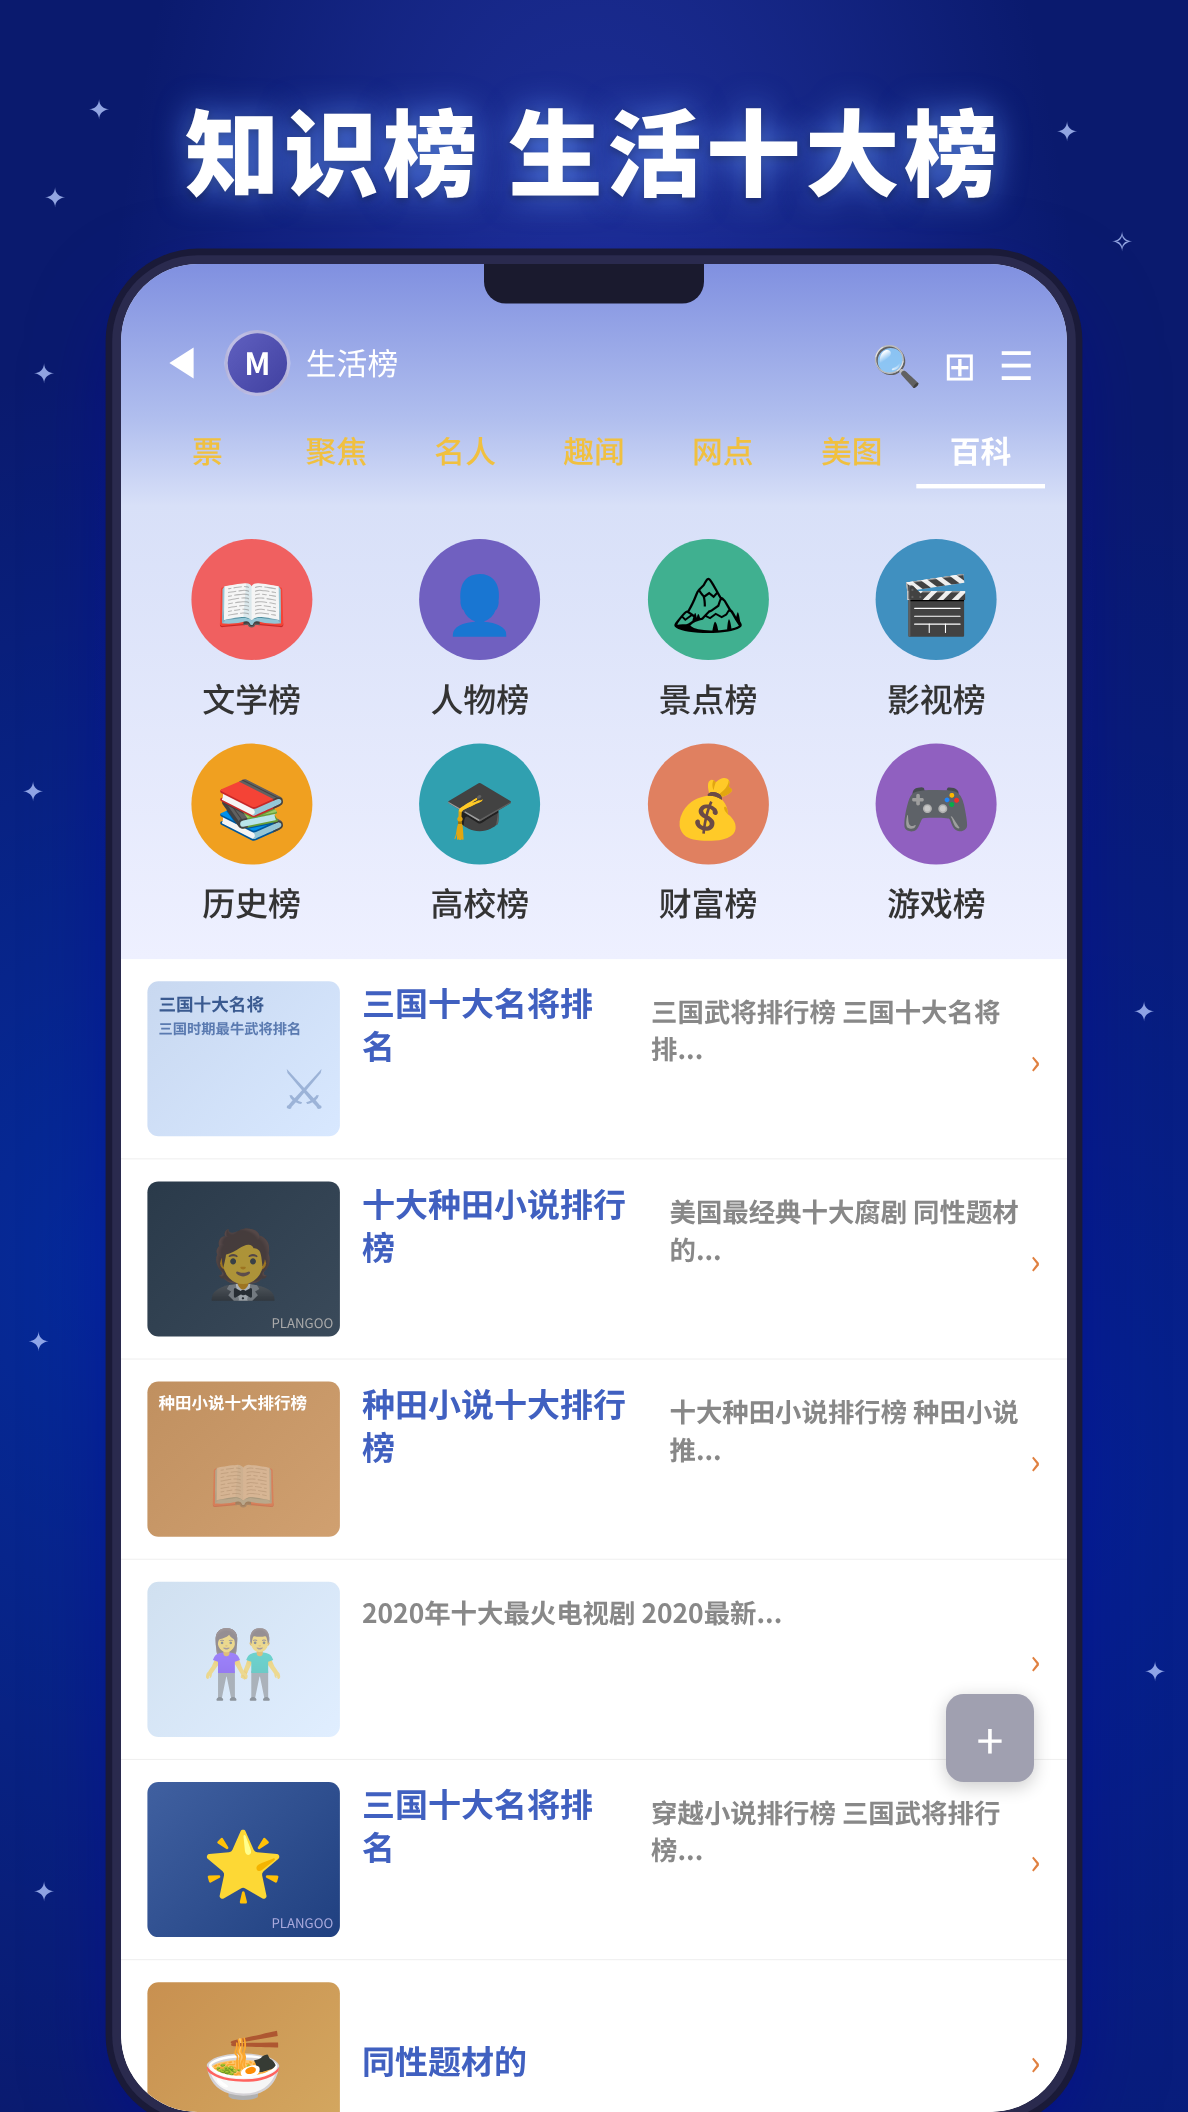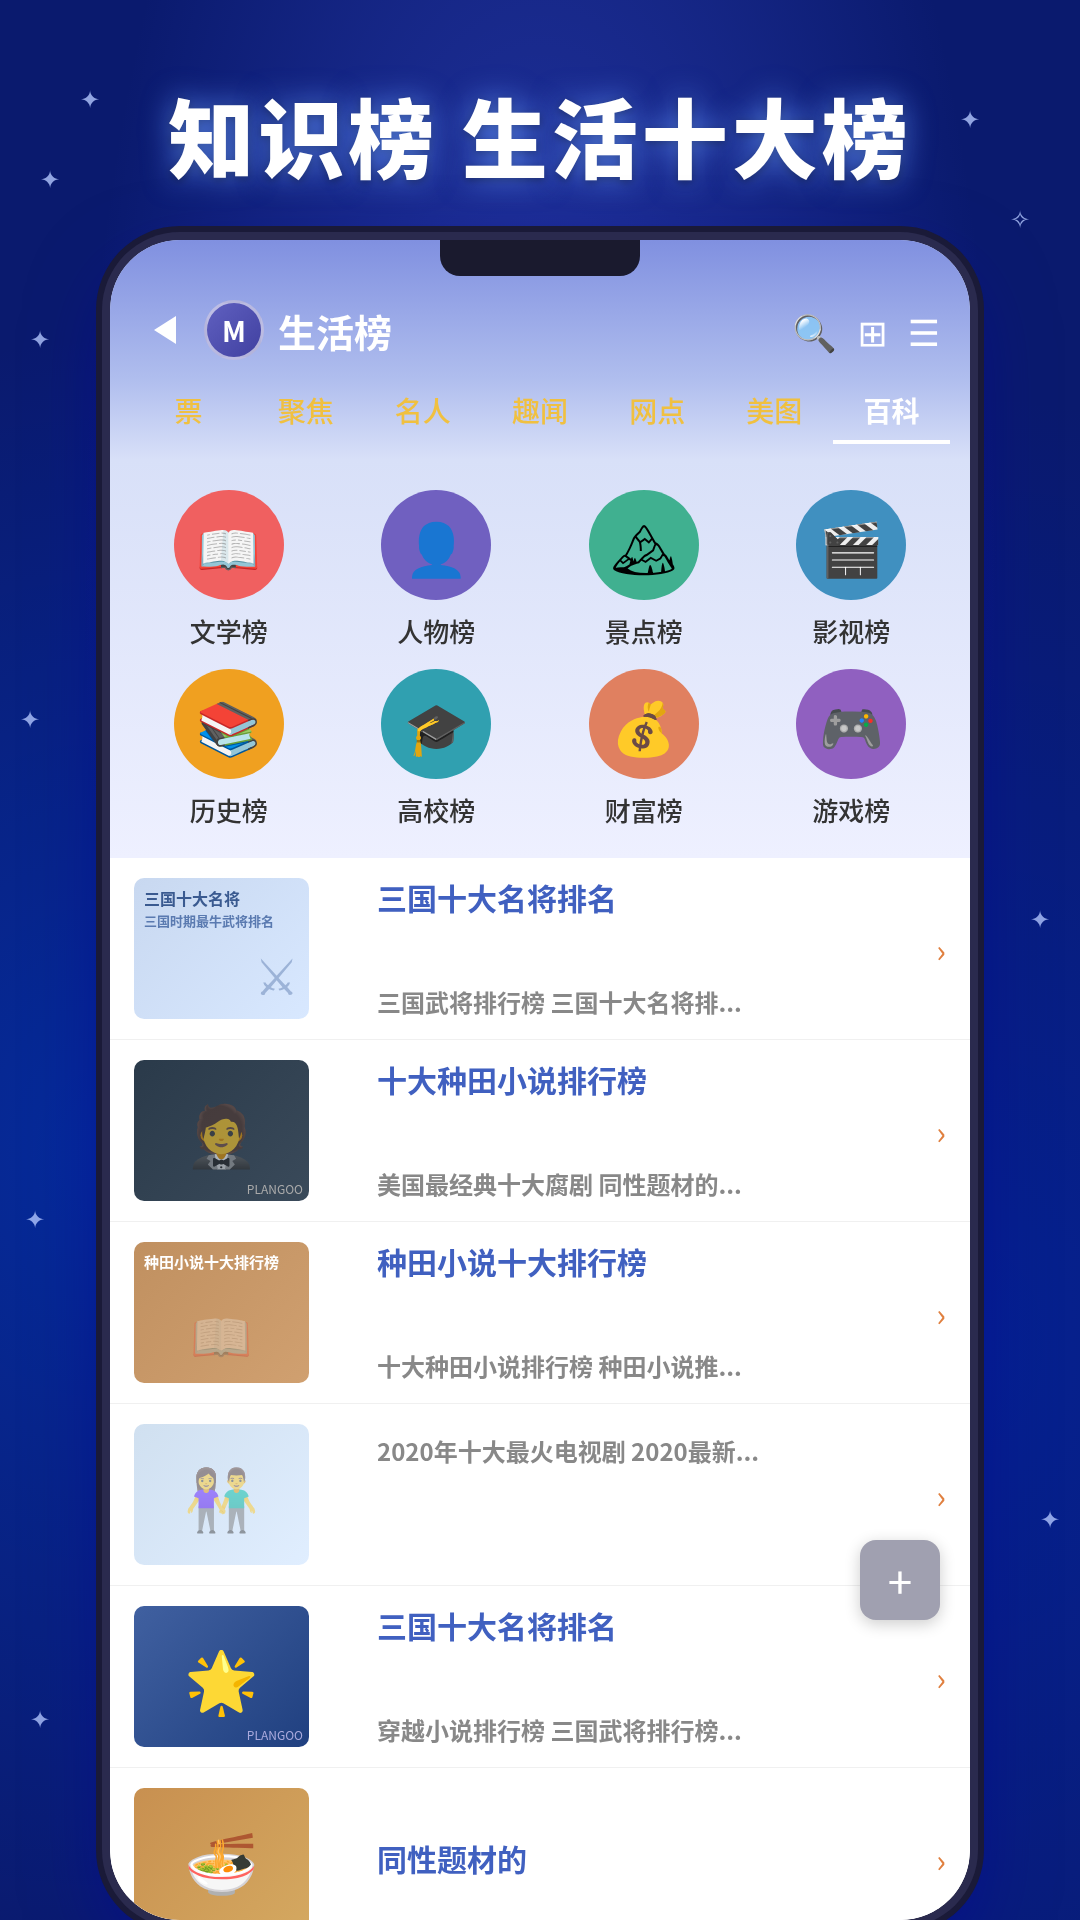--- a/index.html
+++ b/index.html
@@ -122,22 +122,22 @@
       display: flex;
       align-items: center;
       justify-content: center;
       margin: 0 14px;
       color: #fff;
       font-size: 28px;
       font-weight: bold;
       border: 3px solid rgba(255,255,255,0.6);
     }
     .app-title {
-      font-size: 38px;
-      font-weight: 700;
+      font-size: 28px;
+      font-weight: 400;
       color: #fff;
       flex: 1;
     }
     .header-icons {
       display: flex;
       gap: 20px;
       align-items: center;
     }
     .header-icon {
       color: #fff;
@@ -188,21 +188,21 @@
     .category-icon {
       width: 110px;
       height: 110px;
       border-radius: 50%;
       display: flex;
       align-items: center;
       justify-content: center;
       font-size: 52px;
     }
     .category-label {
-      font-size: 26px;
+      font-size: 30px;
       color: #333;
       font-weight: 500;
     }
     .icon-red { background: #f06060; }
     .icon-purple { background: #7060c0; }
     .icon-teal { background: #40b090; }
     .icon-blue { background: #4090c0; }
     .icon-orange { background: #f0a020; }
     .icon-cyan { background: #30a0b0; }
     .icon-peach { background: #e08060; }
@@ -264,24 +264,23 @@
       top: 10px;
       left: 10px;
       font-size: 18px;
       color: #fff;
       font-weight: 700;
       line-height: 1.3;
     }
     .list-content {
       flex: 1;
       display: flex;
-      flex-direction: column;
+      flex-direction: row;
       justify-content: space-between;
       position: relative;
-      margin-left: 48px;
     }
     .list-title {
       font-size: 30px;
       color: #4060c0;
       font-weight: 700;
       line-height: 1.3;
       padding-right: 30px;
     }
     .list-desc {
       font-size: 24px;

